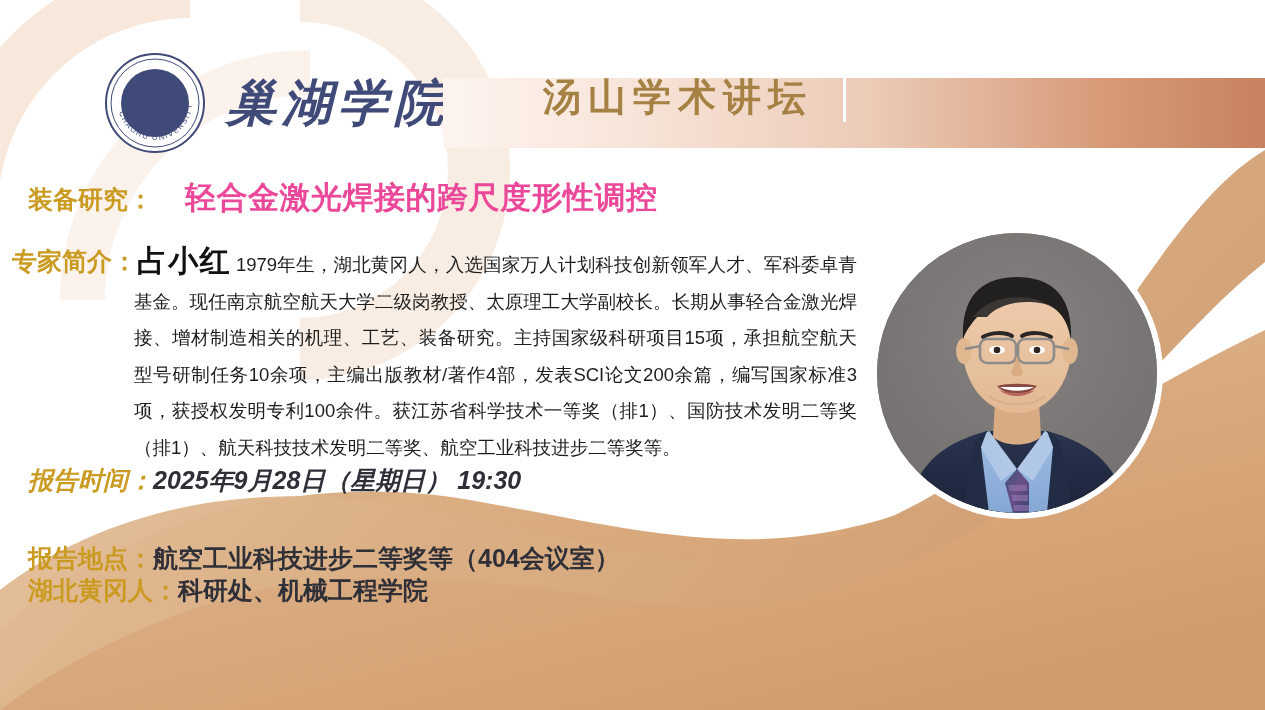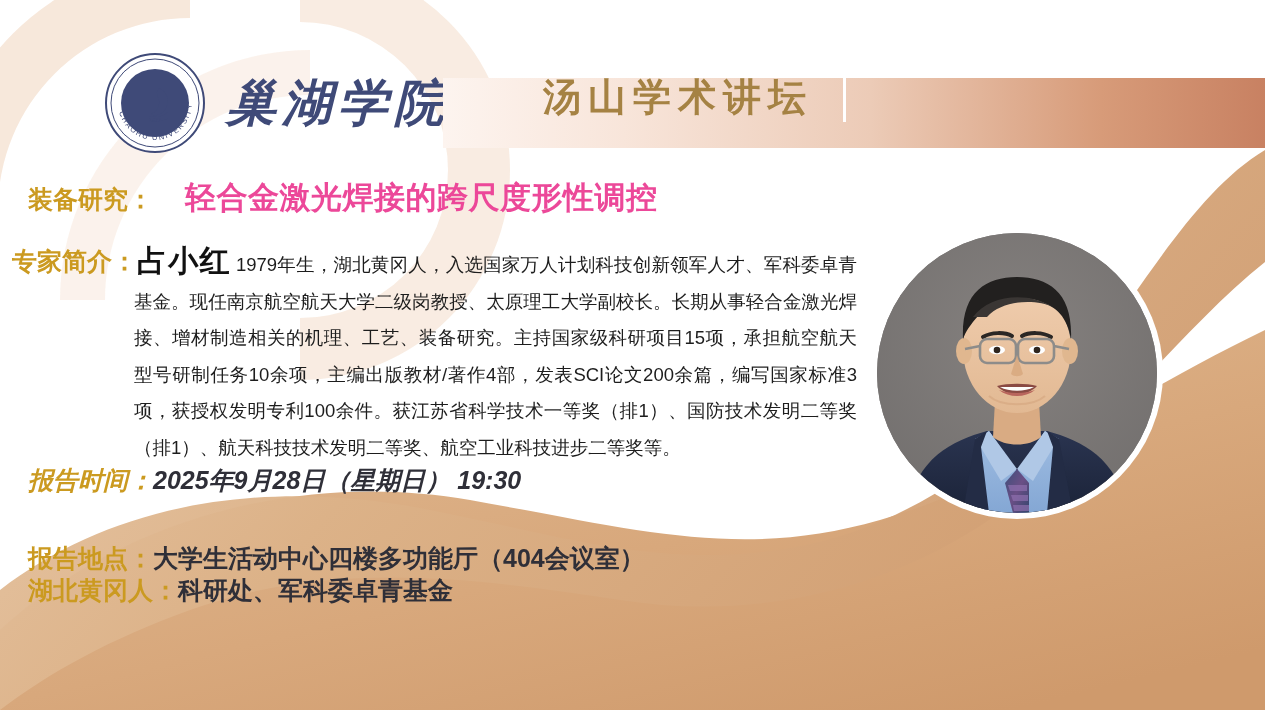--- a/index.html
+++ b/index.html
@@ -229,26 +229,26 @@
       </div>
     </div>
 
     <div class="row" id="row-time">
       <span class="lbl">报告时间：</span>
       <span class="val">2025年9月28日（星期日） 19:30</span>
     </div>
 
     <div class="row" id="row-place">
       <span class="lbl">报告地点：</span>
-      <span class="val">大学生活动中心四楼多功能厅（404会议室）</span>
+      <span class="val">航空工业科技进步二等奖等（404会议室）</span>
     </div>
 
     <div class="row" id="row-host">
       <span class="lbl">湖北黄冈人：</span>
-      <span class="val">科研处、军科委卓青基金</span>
+      <span class="val">科研处、机械工程学院</span>
     </div>
 
     <div class="portrait">
       <svg viewBox="0 0 280 280" xmlns="http://www.w3.org/2000/svg">
         <defs>
           <radialGradient id="bgGrey" cx="0.5" cy="0.38" r="0.85">
             <stop offset="0%" stop-color="#85817f"></stop>
             <stop offset="100%" stop-color="#6e6b6a"></stop>
           </radialGradient>
           <linearGradient id="skin" x1="0" y1="0" x2="0" y2="1">

